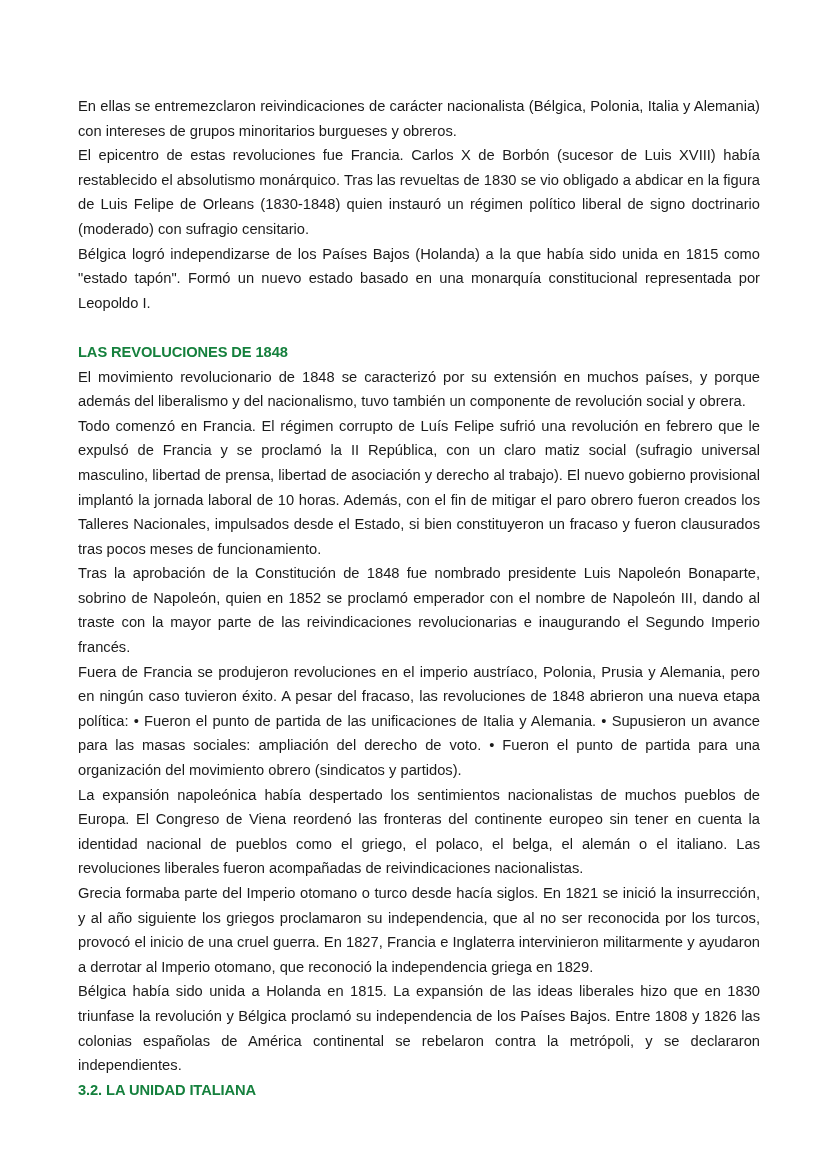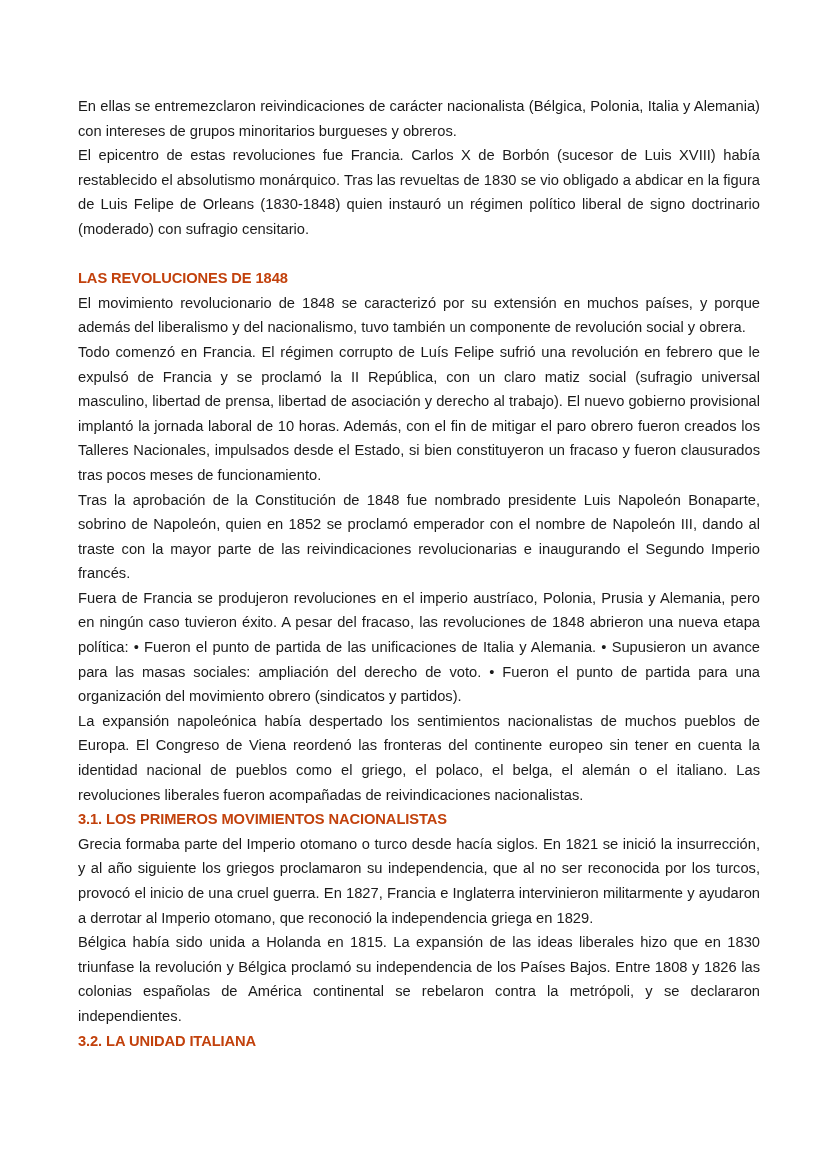--- a/index.html
+++ b/index.html
@@ -36,44 +36,44 @@
     hyphens: none;
   }
   .para.last-line-natural {
     text-align-last: left;
   }
   .heading {
     font-family: "Liberation Sans", sans-serif;
     font-size: 14.7px;
     line-height: 24.6px;
     font-weight: bold;
-    color: #c2410c;
+    color: #15803d;
     margin: 0;
     padding: 0;
     text-align: left;
     letter-spacing: -0.1px;
   }
   .spacer {
     height: 24.6px;
     line-height: 24.6px;
     font-size: 14.7px;
   }
 </style>
 </head>
 <body>
 
 <div class="page">
   <div class="content" id="content-root">
       <p class="para last-line-natural">En ellas se entremezclaron reivindicaciones de carácter nacionalista (Bélgica, Polonia, Italia y Alemania) con intereses de grupos minoritarios burgueses y obreros.</p>
       <p class="para last-line-natural">El epicentro de estas revoluciones fue Francia. Carlos X de Borbón (sucesor de Luis XVIII) había restablecido el absolutismo monárquico. Tras las revueltas de 1830 se vio obligado a abdicar en la figura de Luis Felipe de Orleans (1830-1848) quien instauró un régimen político liberal de signo doctrinario (moderado) con sufragio censitario.</p>
+      <p class="para last-line-natural">Bélgica logró independizarse de los Países Bajos (Holanda) a la que había sido unida en 1815 como "estado tapón". Formó un nuevo estado basado en una monarquía constitucional representada por Leopoldo I.</p>
       <div class="spacer">&nbsp;</div>
       <div class="heading">LAS REVOLUCIONES DE 1848</div>
       <p class="para last-line-natural">El movimiento revolucionario de 1848 se caracterizó por su extensión en muchos países, y porque además del liberalismo y del nacionalismo, tuvo también un componente de revolución social y obrera.</p>
       <p class="para last-line-natural">Todo comenzó en Francia. El régimen corrupto de Luís Felipe sufrió una revolución en febrero que le expulsó de Francia y se proclamó la II República, con un claro matiz social (sufragio universal masculino, libertad de prensa, libertad de asociación y derecho al trabajo). El nuevo gobierno provisional implantó la jornada laboral de 10 horas. Además, con el fin de mitigar el paro obrero fueron creados los Talleres Nacionales, impulsados desde el Estado, si bien constituyeron un fracaso y fueron clausurados tras pocos meses de funcionamiento.</p>
       <p class="para last-line-natural">Tras la aprobación de la Constitución de 1848 fue nombrado presidente Luis Napoleón Bonaparte, sobrino de Napoleón, quien en 1852 se proclamó emperador con el nombre de Napoleón III, dando al traste con la mayor parte de las reivindicaciones revolucionarias e inaugurando el Segundo Imperio francés.</p>
       <p class="para last-line-natural">Fuera de Francia se produjeron revoluciones en el imperio austríaco, Polonia, Prusia y Alemania, pero en ningún caso tuvieron éxito. A pesar del fracaso, las revoluciones de 1848 abrieron una nueva etapa política: • Fueron el punto de partida de las unificaciones de Italia y Alemania. • Supusieron un avance para las masas sociales: ampliación del derecho de voto. • Fueron el punto de partida para una organización del movimiento obrero (sindicatos y partidos).</p>
       <p class="para last-line-natural">La expansión napoleónica había despertado los sentimientos nacionalistas de muchos pueblos de Europa. El Congreso de Viena reordenó las fronteras del continente europeo sin tener en cuenta la identidad nacional de pueblos como el griego, el polaco, el belga, el alemán o el italiano. Las revoluciones liberales fueron acompañadas de reivindicaciones nacionalistas.</p>
-      <div class="heading">3.1. LOS PRIMEROS MOVIMIENTOS NACIONALISTAS</div>
       <p class="para last-line-natural">Grecia formaba parte del Imperio otomano o turco desde hacía siglos. En 1821 se inició la insurrección, y al año siguiente los griegos proclamaron su independencia, que al no ser reconocida por los turcos, provocó el inicio de una cruel guerra. En 1827, Francia e Inglaterra intervinieron militarmente y ayudaron a derrotar al Imperio otomano, que reconoció la independencia griega en 1829.</p>
       <p class="para last-line-natural">Bélgica había sido unida a Holanda en 1815. La expansión de las ideas liberales hizo que en 1830 triunfase la revolución y Bélgica proclamó su independencia de los Países Bajos. Entre 1808 y 1826 las colonias españolas de América continental se rebelaron contra la metrópoli, y se declararon independientes.</p>
       <div class="heading">3.2. LA UNIDAD ITALIANA</div>
     </div>
 </div>
 
 </body></html>

